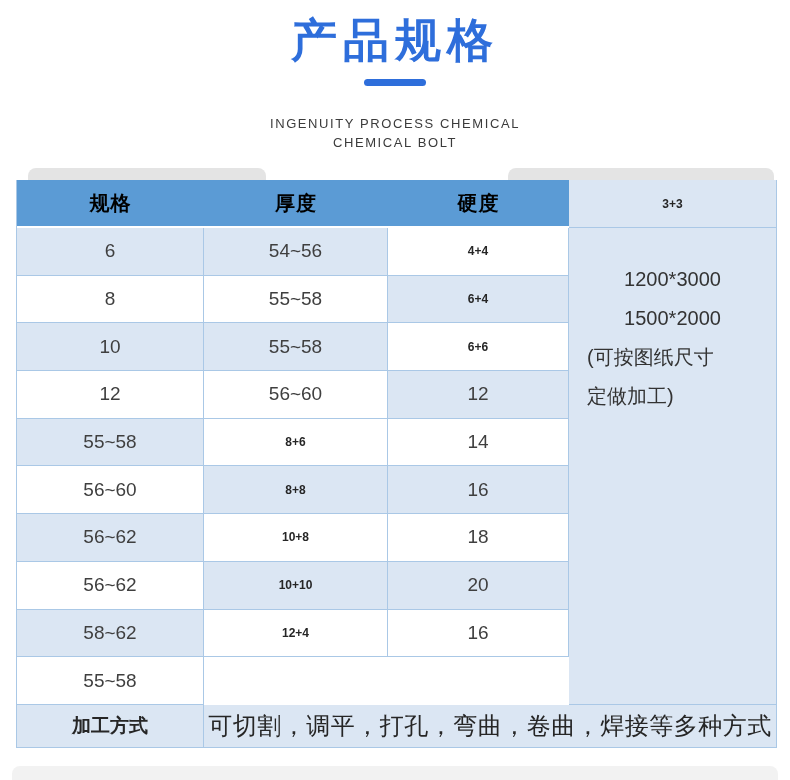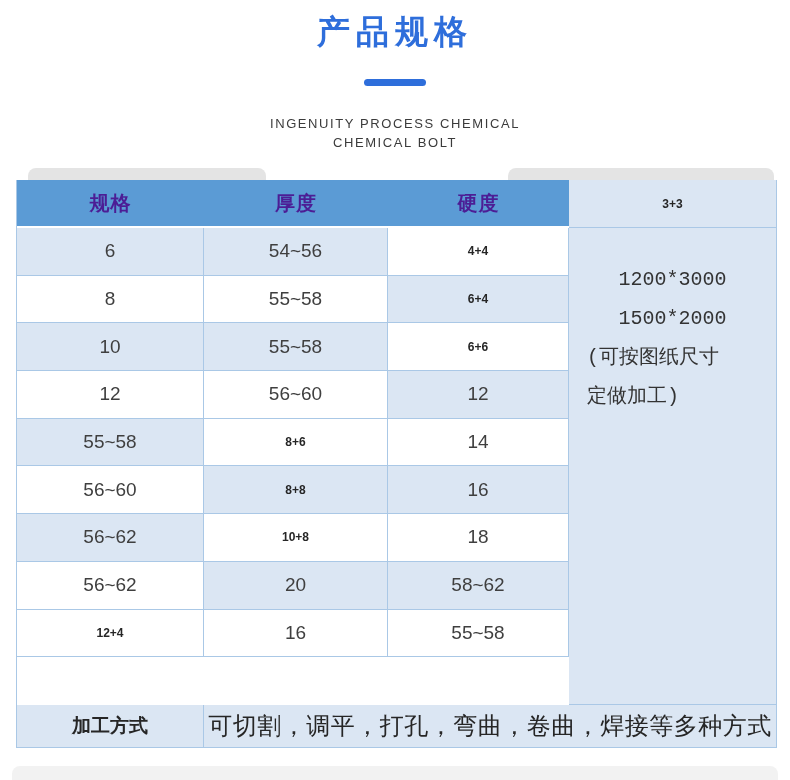--- a/index.html
+++ b/index.html
@@ -15,21 +15,21 @@
   body{
     font-family:"Liberation Sans","DejaVu Sans",sans-serif;
     width:790px;height:780px;position:relative;overflow:hidden;
   }
   .page{position:absolute;inset:0;background:#ffffff;}
 
   
   .page-title{
     position:absolute;top:10px;left:0;width:100%;
     text-align:center;
-    font-size:33px;font-weight:800;color:var(--title-blue);
+    font-size:46px;font-weight:800;color:var(--title-blue);
     letter-spacing:6px;
   }
   .title-dash{
     position:absolute;top:79px;left:50%;margin-left:-31px;
     width:62px;height:7px;border-radius:4px;
     background:var(--title-blue);
   }
   .subtitle{
     position:absolute;top:114px;left:0;width:100%;
     text-align:center;color:#3b3b3b;
@@ -59,35 +59,35 @@
   }
   .cell{
     display:flex;align-items:center;justify-content:center;
     border-right:1px solid var(--line);
     border-bottom:1px solid var(--line);
     font-size:19px;color:var(--text-num);
   }
   .cell.head{
     background:var(--header-blue);
     border-right:none;border-bottom:2px solid #ffffff;
-    color:#4c1d95;font-size:20px;font-weight:700;letter-spacing:1px;text-align:center;
+    color:#000000;font-size:20px;font-weight:700;letter-spacing:1px;text-align:center;
   }
   .cell.spec{font-weight:700;color:var(--text-dark);font-size:12px;}
   .r-odd{background:var(--row-blue);}
   .r-even{background:#ffffff;}
 
   .size-cell{
     grid-column:4;grid-row:2 / span 10;
     background:var(--row-blue);
     border-right:1px solid var(--line);
     border-bottom:1px solid var(--line);
     padding-top:32px;
     font-size:20px;color:#333333;line-height:39px;
   }
-  .size-line{text-align:center;font-family:Liberation Mono, monospace;}
+  .size-line{text-align:center;}
   .size-line.paren{text-align:left;padding-left:18px;}
 
   .process-label{
     grid-column:1;grid-row:12;
     background:var(--row-blue);
     font-weight:700;color:var(--text-dark);font-size:19px;
   }
   .process-value{
     grid-column:2 / span 3;grid-row:12;
     background:var(--row-blue);
@@ -145,20 +145,21 @@
     <div class="cell r-even">56~60</div>
 
     <div class="cell spec r-odd">8+8</div>
     <div class="cell r-odd">16</div>
     <div class="cell r-odd">56~62</div>
 
     <div class="cell spec r-even">10+8</div>
     <div class="cell r-even">18</div>
     <div class="cell r-even">56~62</div>
 
+    <div class="cell spec r-odd">10+10</div>
     <div class="cell r-odd">20</div>
     <div class="cell r-odd">58~62</div>
 
     <div class="cell spec r-even">12+4</div>
     <div class="cell r-even">16</div>
     <div class="cell r-even">55~58</div>
 
     <div class="cell process-label">加工方式</div>
     <div class="cell process-value">可切割，调平，打孔，弯曲，卷曲，焊接等多种方式</div>
 

